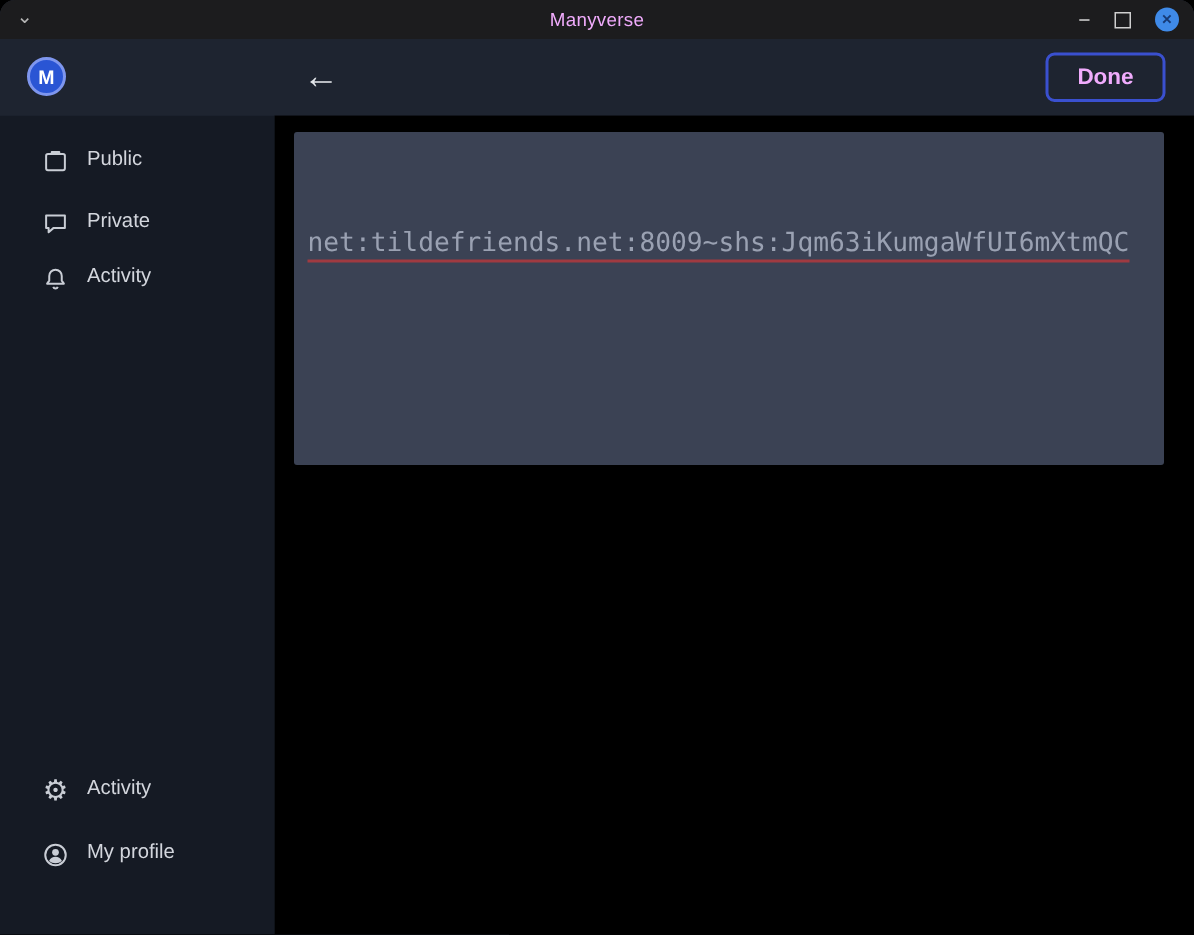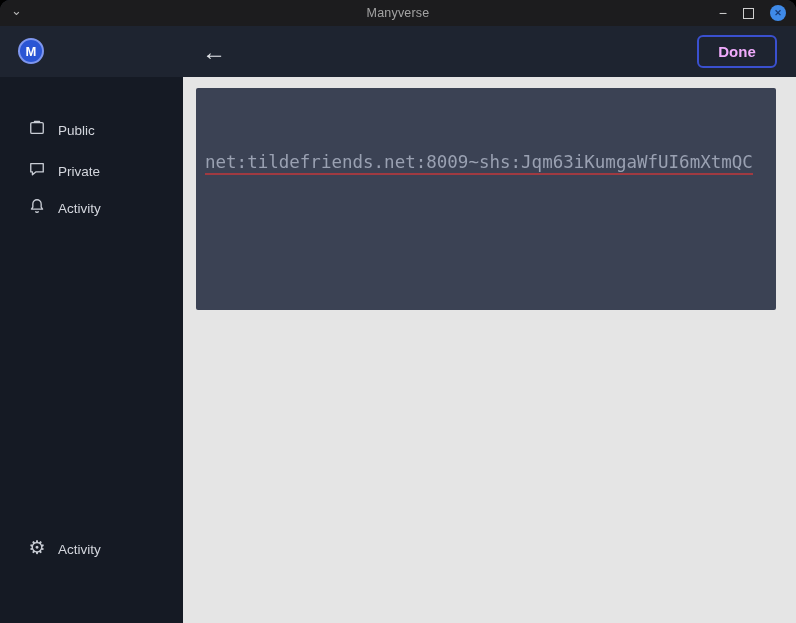--- a/index.html
+++ b/index.html
@@ -5,48 +5,48 @@
   html,body{margin:0;padding:0;background:#000;}
   .window{
     position:relative;width:796px;height:623px;overflow:hidden;
     font-family:"Liberation Sans",sans-serif;
     background:#272e3c;border-radius:10px 10px 0 0;
   }
   
   .titlebar{position:absolute;top:0;left:0;right:0;height:26px;background:#1c1c1e;}
   .tb-chevron{position:absolute;left:11px;top:4px;color:#b6b6b6;font-size:13px;line-height:1;cursor:pointer;}
   .tb-title{position:absolute;left:50%;top:50%;transform:translate(-50%,-50%);
-            color:#a3a3a3;font-size:12.5px;letter-spacing:.2px;text-align:center;}
+            color:#f0abfc;font-size:12.5px;letter-spacing:.2px;text-align:center;}
   .tb-controls{position:absolute;right:10px;top:0;height:26px;display:flex;align-items:center;gap:16px;}
   .tb-min{color:#d2d2d2;font-size:14px;line-height:1;cursor:pointer;}
   .tb-restore{display:flex;align-items:center;justify-content:center;cursor:pointer;}
   .tb-sq{width:9px;height:9px;border:1.4px solid #cfcfcf;display:block;}
   .tb-close{width:16px;height:16px;border-radius:50%;background:#3f8ae8;color:#173a75;
             font-size:9px;font-weight:bold;display:flex;align-items:center;justify-content:center;cursor:pointer;}
   
   .header{position:absolute;top:26px;left:0;right:0;height:51px;background:#1e2430;}
   .logo{position:absolute;left:18px;top:12px;width:26px;height:26px;border-radius:50%;
         background:#2a55d4;border:2px solid #7e96ee;box-sizing:border-box;
         display:flex;align-items:center;justify-content:center;
         color:#fff;font-weight:bold;font-size:13px;}
   .back{position:absolute;left:202px;top:50%;transform:translateY(-52%);
         color:#e3e6ea;font-size:24px;line-height:1;cursor:pointer;}
   .done{position:absolute;right:19px;top:9px;width:80px;height:33px;
         border:2px solid #3a50cf;border-radius:6px;background:transparent;
         color:#f0abfc;font-size:15px;font-weight:bold;font-family:inherit;cursor:pointer;}
   
   .sidebar{position:absolute;top:77px;left:0;width:183px;bottom:0;background:#151a24;}
   .side-item{position:absolute;left:0;width:100%;height:40px;box-sizing:border-box;
-             display:flex;align-items:flex-end;gap:11px;padding-left:27px;
+             display:flex;align-items:flex-start;gap:11px;padding-left:27px;
              color:#d3d6dd;font-size:13.5px;cursor:pointer;}
   .side-item .ic{width:20px;height:20px;display:flex;align-items:center;justify-content:center;flex:0 0 auto;}
   .side-item.active{color:#5a6cf3;}
   .glyph-icon{font-family:"DejaVu Sans",sans-serif;font-size:19px;line-height:1;color:#c9cdd5;}
   
-  .main{position:absolute;left:183px;top:77px;right:0;bottom:0;background:#e5e5e5;}
+  .main{position:absolute;left:183px;top:77px;right:0;bottom:0;background:#000000;}
   .editor{position:absolute;left:13px;top:11px;width:580px;height:222px;box-sizing:border-box;
           background:#3b4254;border-radius:2px;padding:7px 9px;overflow:hidden;cursor:text;
           font-family:"DejaVu Sans Mono",monospace;font-size:17.5px;line-height:27px;
           color:#9aa1b2;white-space:pre;}
   .miss{border-bottom:2px solid #a03a41;padding-bottom:1px;}
 </style>
 </head>
 <body>
 
 <div class="window">
@@ -104,20 +104,30 @@
 
 
 
     <div class="side-item" style="top:440px">
       <span class="ic">
         <span class="glyph-icon">⚙</span>
       </span>
       <span>Activity</span>
     </div>
 
+    <div class="side-item" style="top:483px">
+      <span class="ic">
+        <svg viewBox="0 0 24 24" width="20" height="20">
+          <circle cx="12" cy="12" r="8.2" fill="none" stroke="#c9cdd5" stroke-width="1.6"></circle>
+          <circle cx="12" cy="9.8" r="2.7" fill="#c9cdd5"></circle>
+          <path d="M6.8 16.8c1.2-2.3 3-3.4 5.2-3.4s4 1.1 5.2 3.4a8.2 8.2 0 0 1-10.4 0z" fill="#c9cdd5"></path>
+        </svg>
+      </span>
+      <span>My profile</span>
+    </div>
 
   </div>
 
   <div class="main">
     <div class="editor" role="textbox">
       <div class="line"><span class="miss">net:tildefriends.net:8009~shs:Jqm63iKumgaWfUI6mXtmQC</span></div>
       
     </div>
   </div>
 

